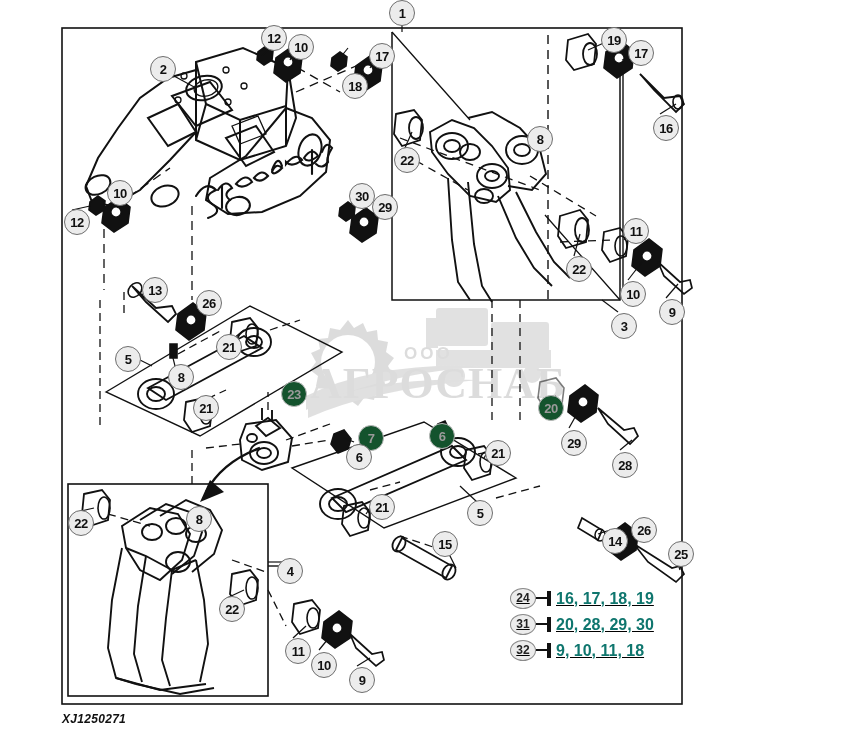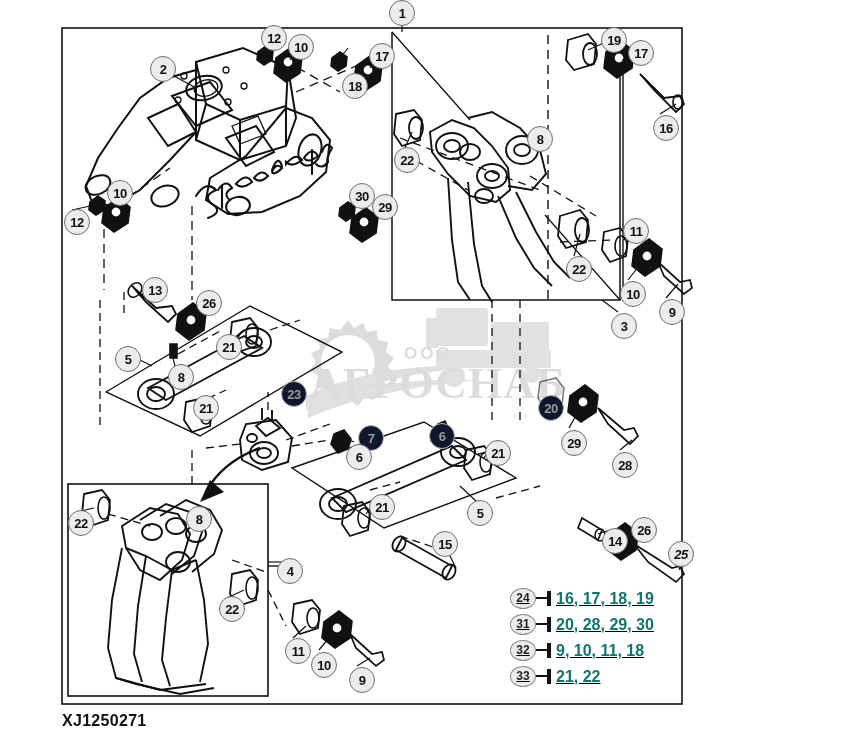--- a/index.html
+++ b/index.html
@@ -2,28 +2,28 @@
 <html><head>
 <meta charset="utf-8">
 <style>
   html,body{margin:0;padding:0;background:#fff;}
   body{width:841px;height:731px;position:relative;font-family:"Liberation Sans",sans-serif;overflow:hidden;}
   #stage{position:absolute;left:0;top:0;width:841px;height:731px;}
   svg.layer{position:absolute;left:0;top:0;width:841px;height:731px;}
   .cal{position:absolute;width:26px;height:26px;border-radius:50%;background:#ececec;border:1.2px solid #6e6e6e;
        color:#111;font-size:13px;font-weight:bold;display:flex;align-items:center;justify-content:center;
        box-sizing:border-box;letter-spacing:-0.5px;}
-  .cal.dim{background:#0f172a;border-color:#b9b9b9;color:#9a9a9a;}
+  .cal.dim{background:#14532d;border-color:#b9b9b9;color:#9a9a9a;}
   #legend{position:absolute;left:510px;top:585px;width:160px;text-decoration:underline;}
   .lgrow{display:flex;align-items:center;height:26px;}
   .lgnum{width:26px;height:21px;border-radius:50%;background:#ececec;border:1.2px solid #8a8a8a;
          font-size:12px;font-weight:bold;display:flex;align-items:center;justify-content:center;box-sizing:border-box;color:#222;}
   .lgdash{width:11px;height:2px;background:#111;}
   .lgtext{border-left:4px solid #111;padding-left:5px;font-size:16px;font-weight:bold;color:#0f766e;line-height:15px;text-align:right;}
-  #partno{position:absolute;left:62px;top:712px;font-size:16px;font-weight:bold;color:#111;letter-spacing:0.3px;}
+  #partno{position:absolute;left:62px;top:712px;font-size:12px;font-weight:bold;color:#111;letter-spacing:0.3px;font-style:italic;}
   #wm{position:absolute;left:286px;top:300px;width:270px;height:140px;opacity:0.30;pointer-events:none;}
   #wm .ooo{position:absolute;left:118px;top:44px;font-size:17px;font-weight:bold;color:#8e8e8e;letter-spacing:3px;}
   #wm .agro{position:absolute;left:24px;top:58px;font-size:44px;font-weight:bold;color:#8e8e8e;letter-spacing:1px;
             font-family:Liberation Serif, serif;}
 </style>
 </head>
 <body>
 
 <div id="stage">
 
@@ -382,21 +382,21 @@
       <div class="cal" style="left: 346px; top: 444px;">6</div>
       <div class="cal" style="left: 612px; top: 452px;">28</div>
       <div class="cal" style="left: 467px; top: 500px;">5</div>
       <div class="cal" style="left: 369px; top: 494px;">21</div>
       <div class="cal" style="left: 68px; top: 510px;">22</div>
       <div class="cal" style="left: 186px; top: 506px;">8</div>
       <div class="cal" style="left: 602px; top: 528px;">14</div>
       <div class="cal" style="left: 631px; top: 517px;">26</div>
       <div class="cal" style="left: 432px; top: 531px;">15</div>
       <div class="cal" style="left: 277px; top: 558px;">4</div>
-      <div class="cal" style="left: 668px; top: 541px; font-style: italic;">25</div>
+      <div class="cal" style="left: 668px; top: 541px;">25</div>
       <div class="cal" style="left: 219px; top: 596px;">22</div>
       <div class="cal" style="left: 285px; top: 638px;">11</div>
       <div class="cal" style="left: 311px; top: 652px;">10</div>
       <div class="cal" style="left: 349px; top: 667px;">9</div>
     </div>
 
   <div id="legend">
       <div class="lgrow">
         <div class="lgnum">24</div>
         <div class="lgdash"></div>
@@ -405,21 +405,16 @@
       <div class="lgrow">
         <div class="lgnum">31</div>
         <div class="lgdash"></div>
         <div class="lgtext">20, 28, 29, 30</div>
       </div>
       <div class="lgrow">
         <div class="lgnum">32</div>
         <div class="lgdash"></div>
         <div class="lgtext">9, 10, 11, 18</div>
       </div>
-      <div class="lgrow">
-        <div class="lgnum">33</div>
-        <div class="lgdash"></div>
-        <div class="lgtext">21, 22</div>
-      </div>
     </div>
 
   <div id="partno">XJ1250271</div>
 </div>
 
 </body></html>

